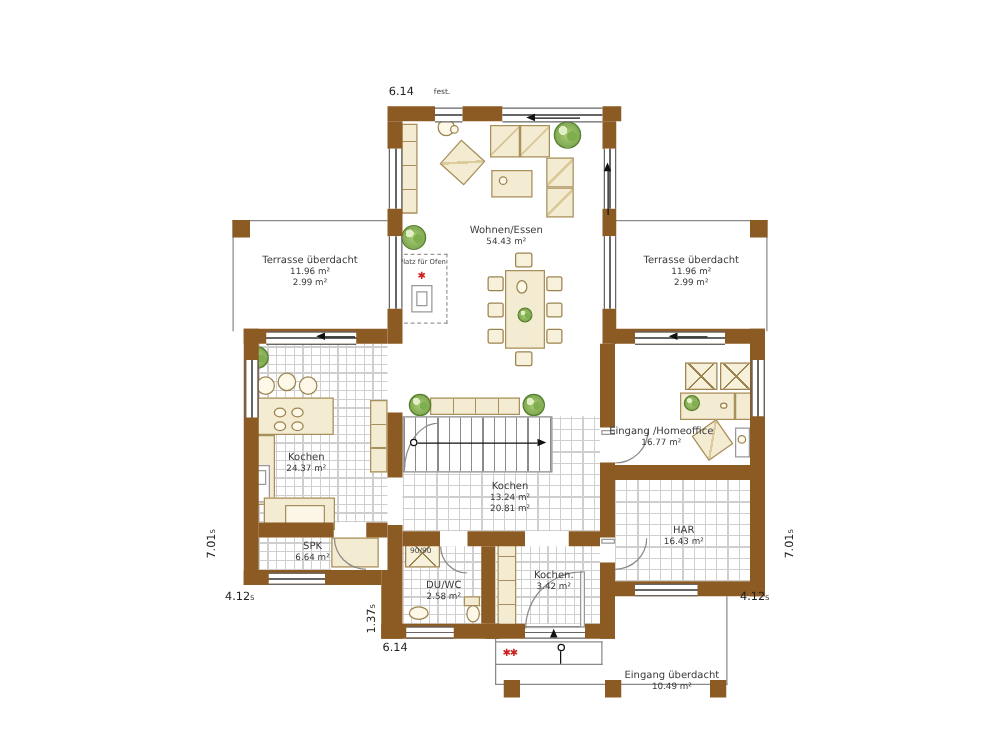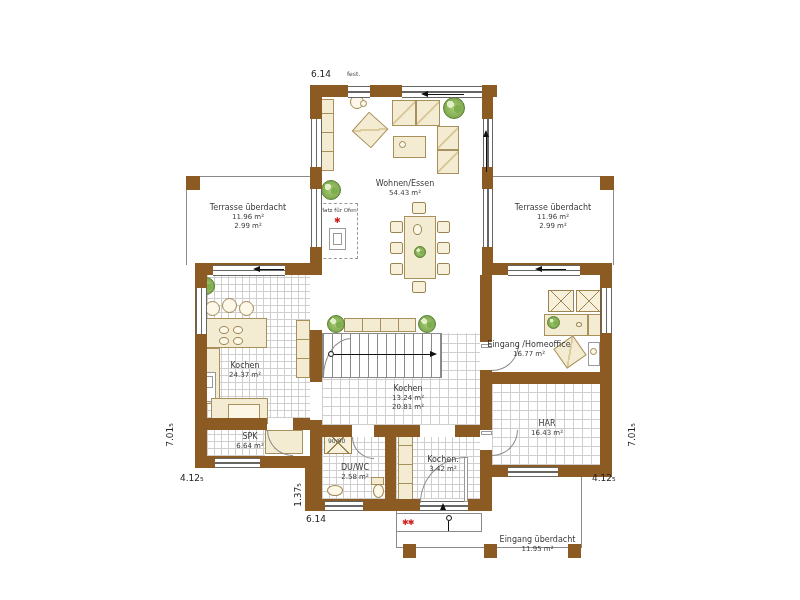--- a/index.html
+++ b/index.html
@@ -267,21 +267,21 @@
   <div class="abs label" style="left:483px;top:340px;width:92px;">
     <span>Eingang /Homeoffice</span>
     <span class="area">16.77 m²</span>
   </div>
   <div class="abs label" style="left:512px;top:419px;width:70px;">
     <span>HAR</span>
     <span class="area">16.43 m²</span>
   </div>
   <div class="abs label" style="left:490px;top:510px;width:95px;margin-top:25px;">
     <span>Eingang überdacht</span>
-    <span class="area">11.95 m²</span>
+    <span class="area">10.49 m²</span>
   </div>
   <div class="abs tiny" style="left:328px;top:437px;">90/90</div>
 
   <div class="abs dim" style="left:311px;top:69px;">6.14</div>
   <div class="abs tiny" style="left:347px;top:70px;">fest.</div>
   <div class="abs dim vert" style="left:150px;top:430px;width:40px;text-align:center;">7.01₅</div>
   <div class="abs dim" style="left:180px;top:473px;">4.12₅</div>
   <div class="abs dim vert" style="left:612px;top:430px;width:40px;text-align:center;">7.01₅</div>
   <div class="abs dim" style="left:592px;top:473px;">4.12₅</div>
   <div class="abs dim vert" style="left:278px;top:490px;width:40px;text-align:center;">1.37₅</div>

